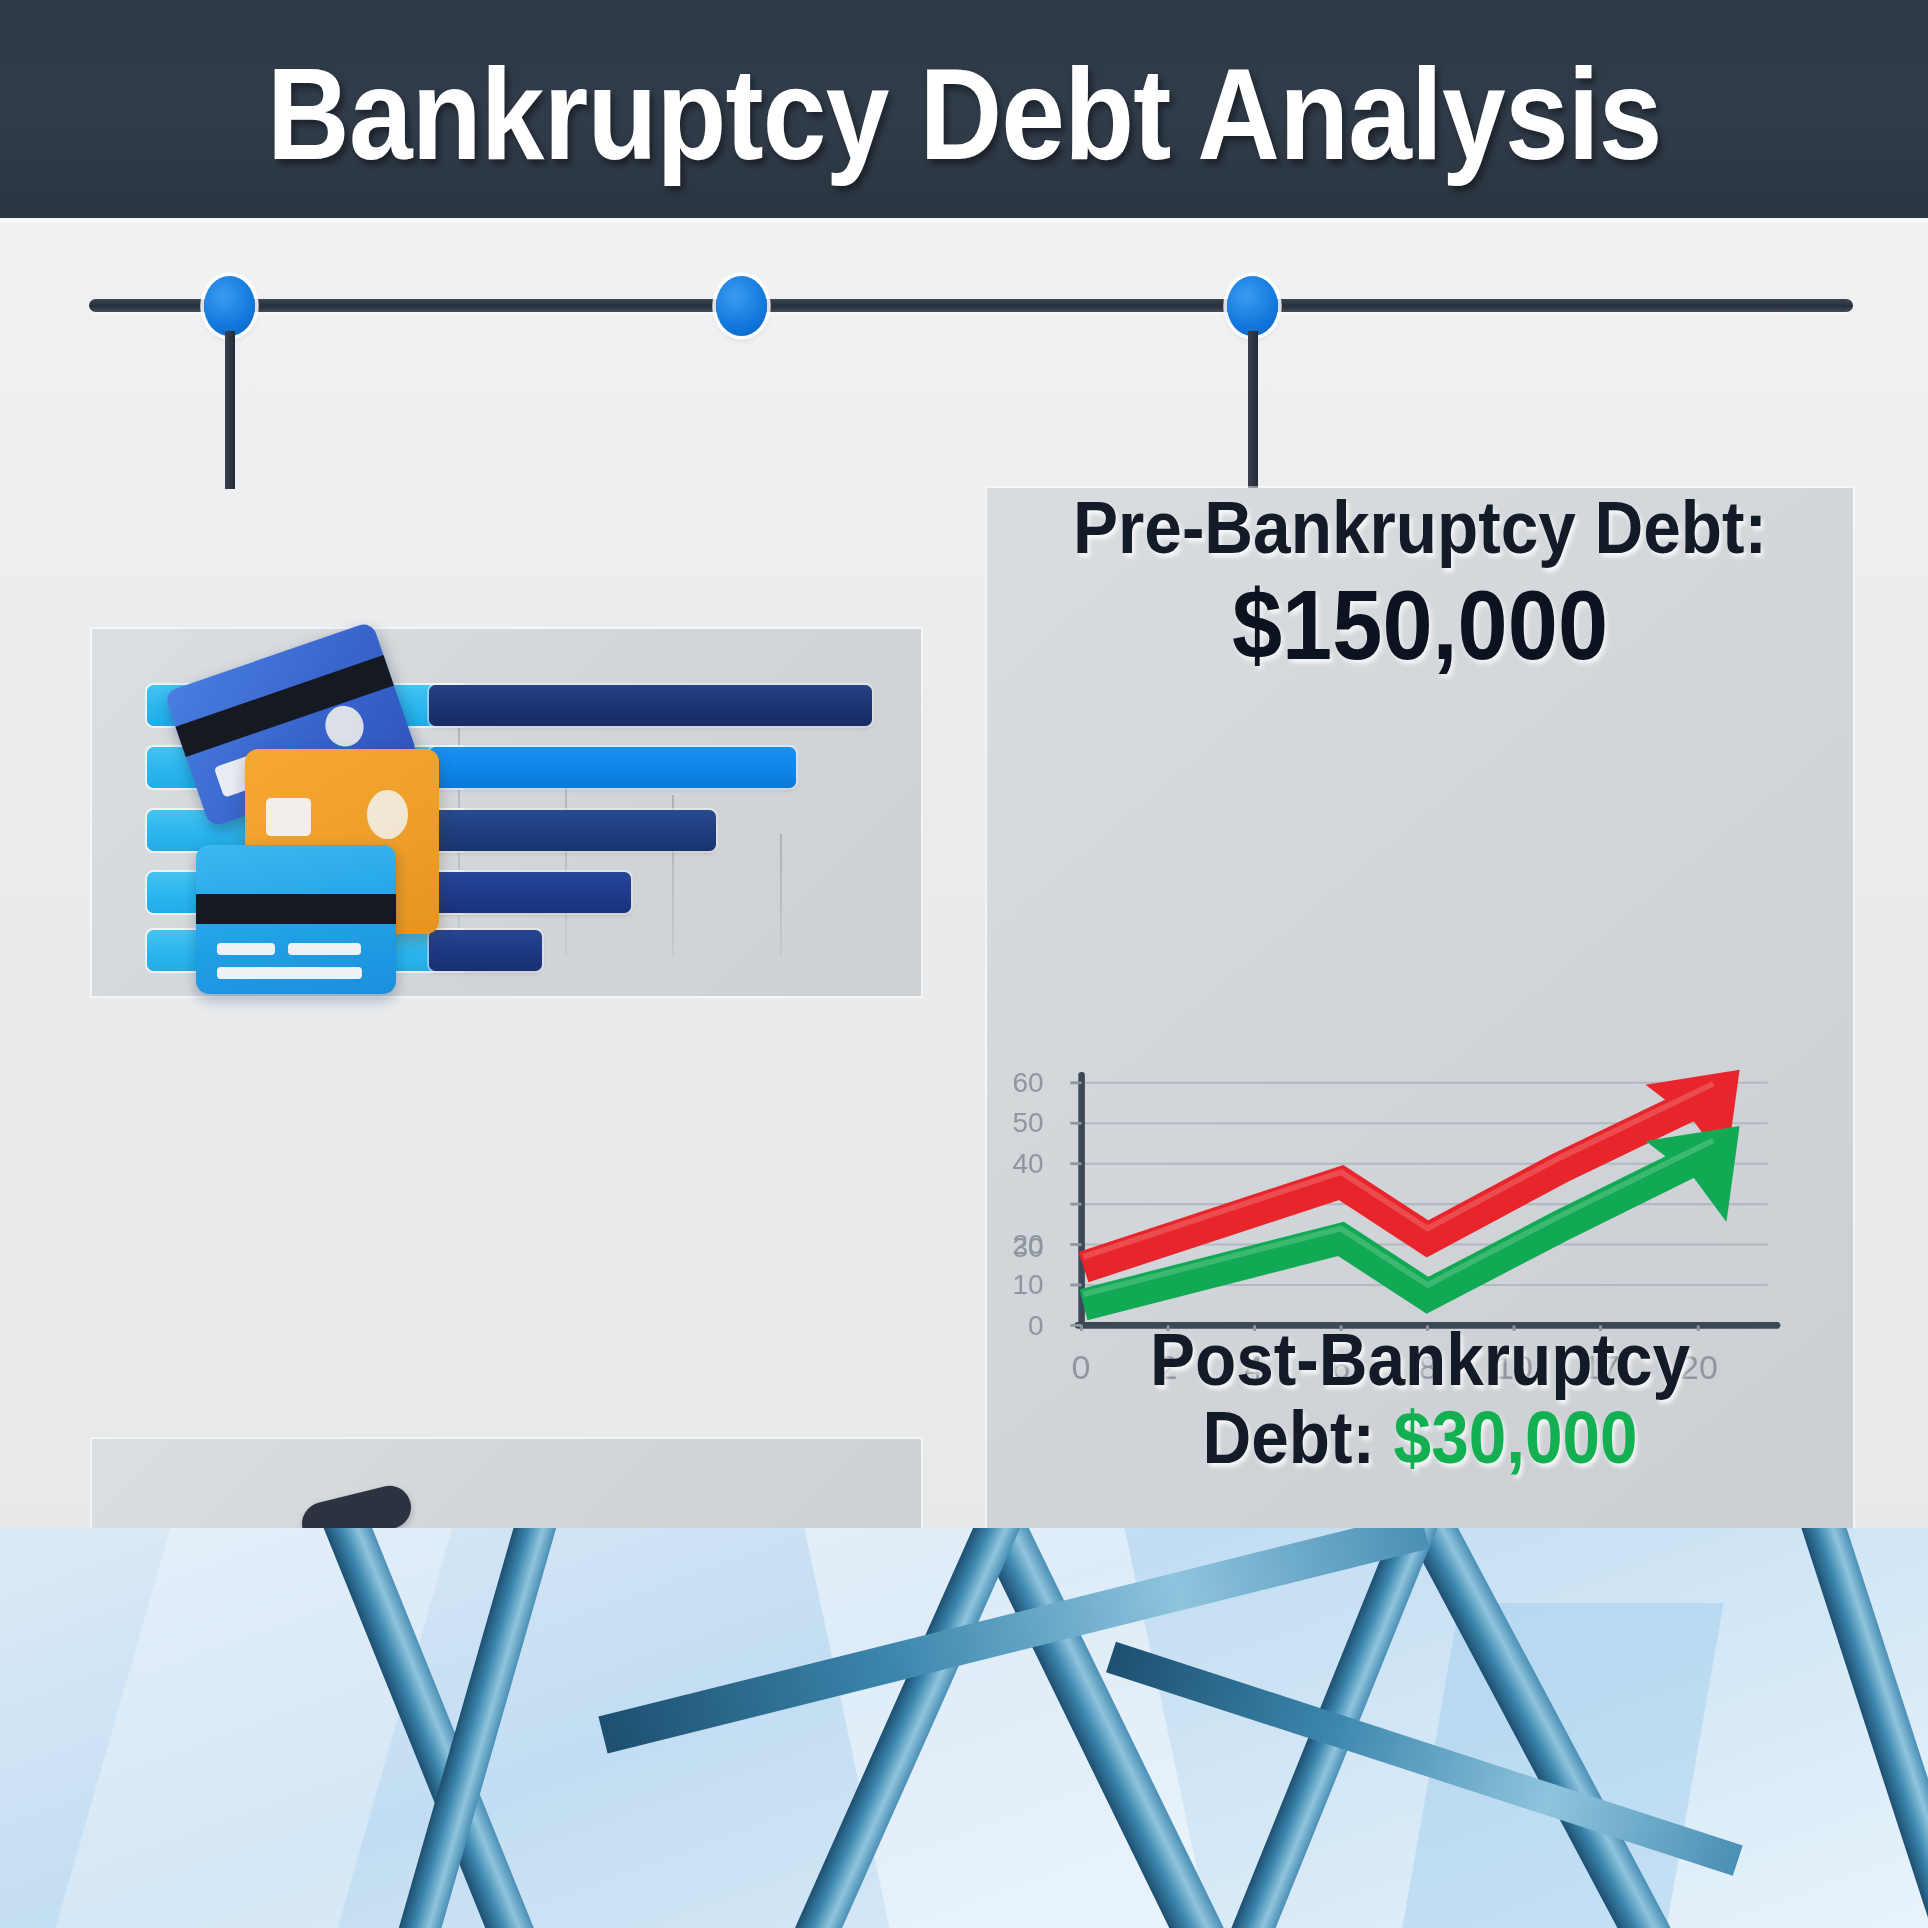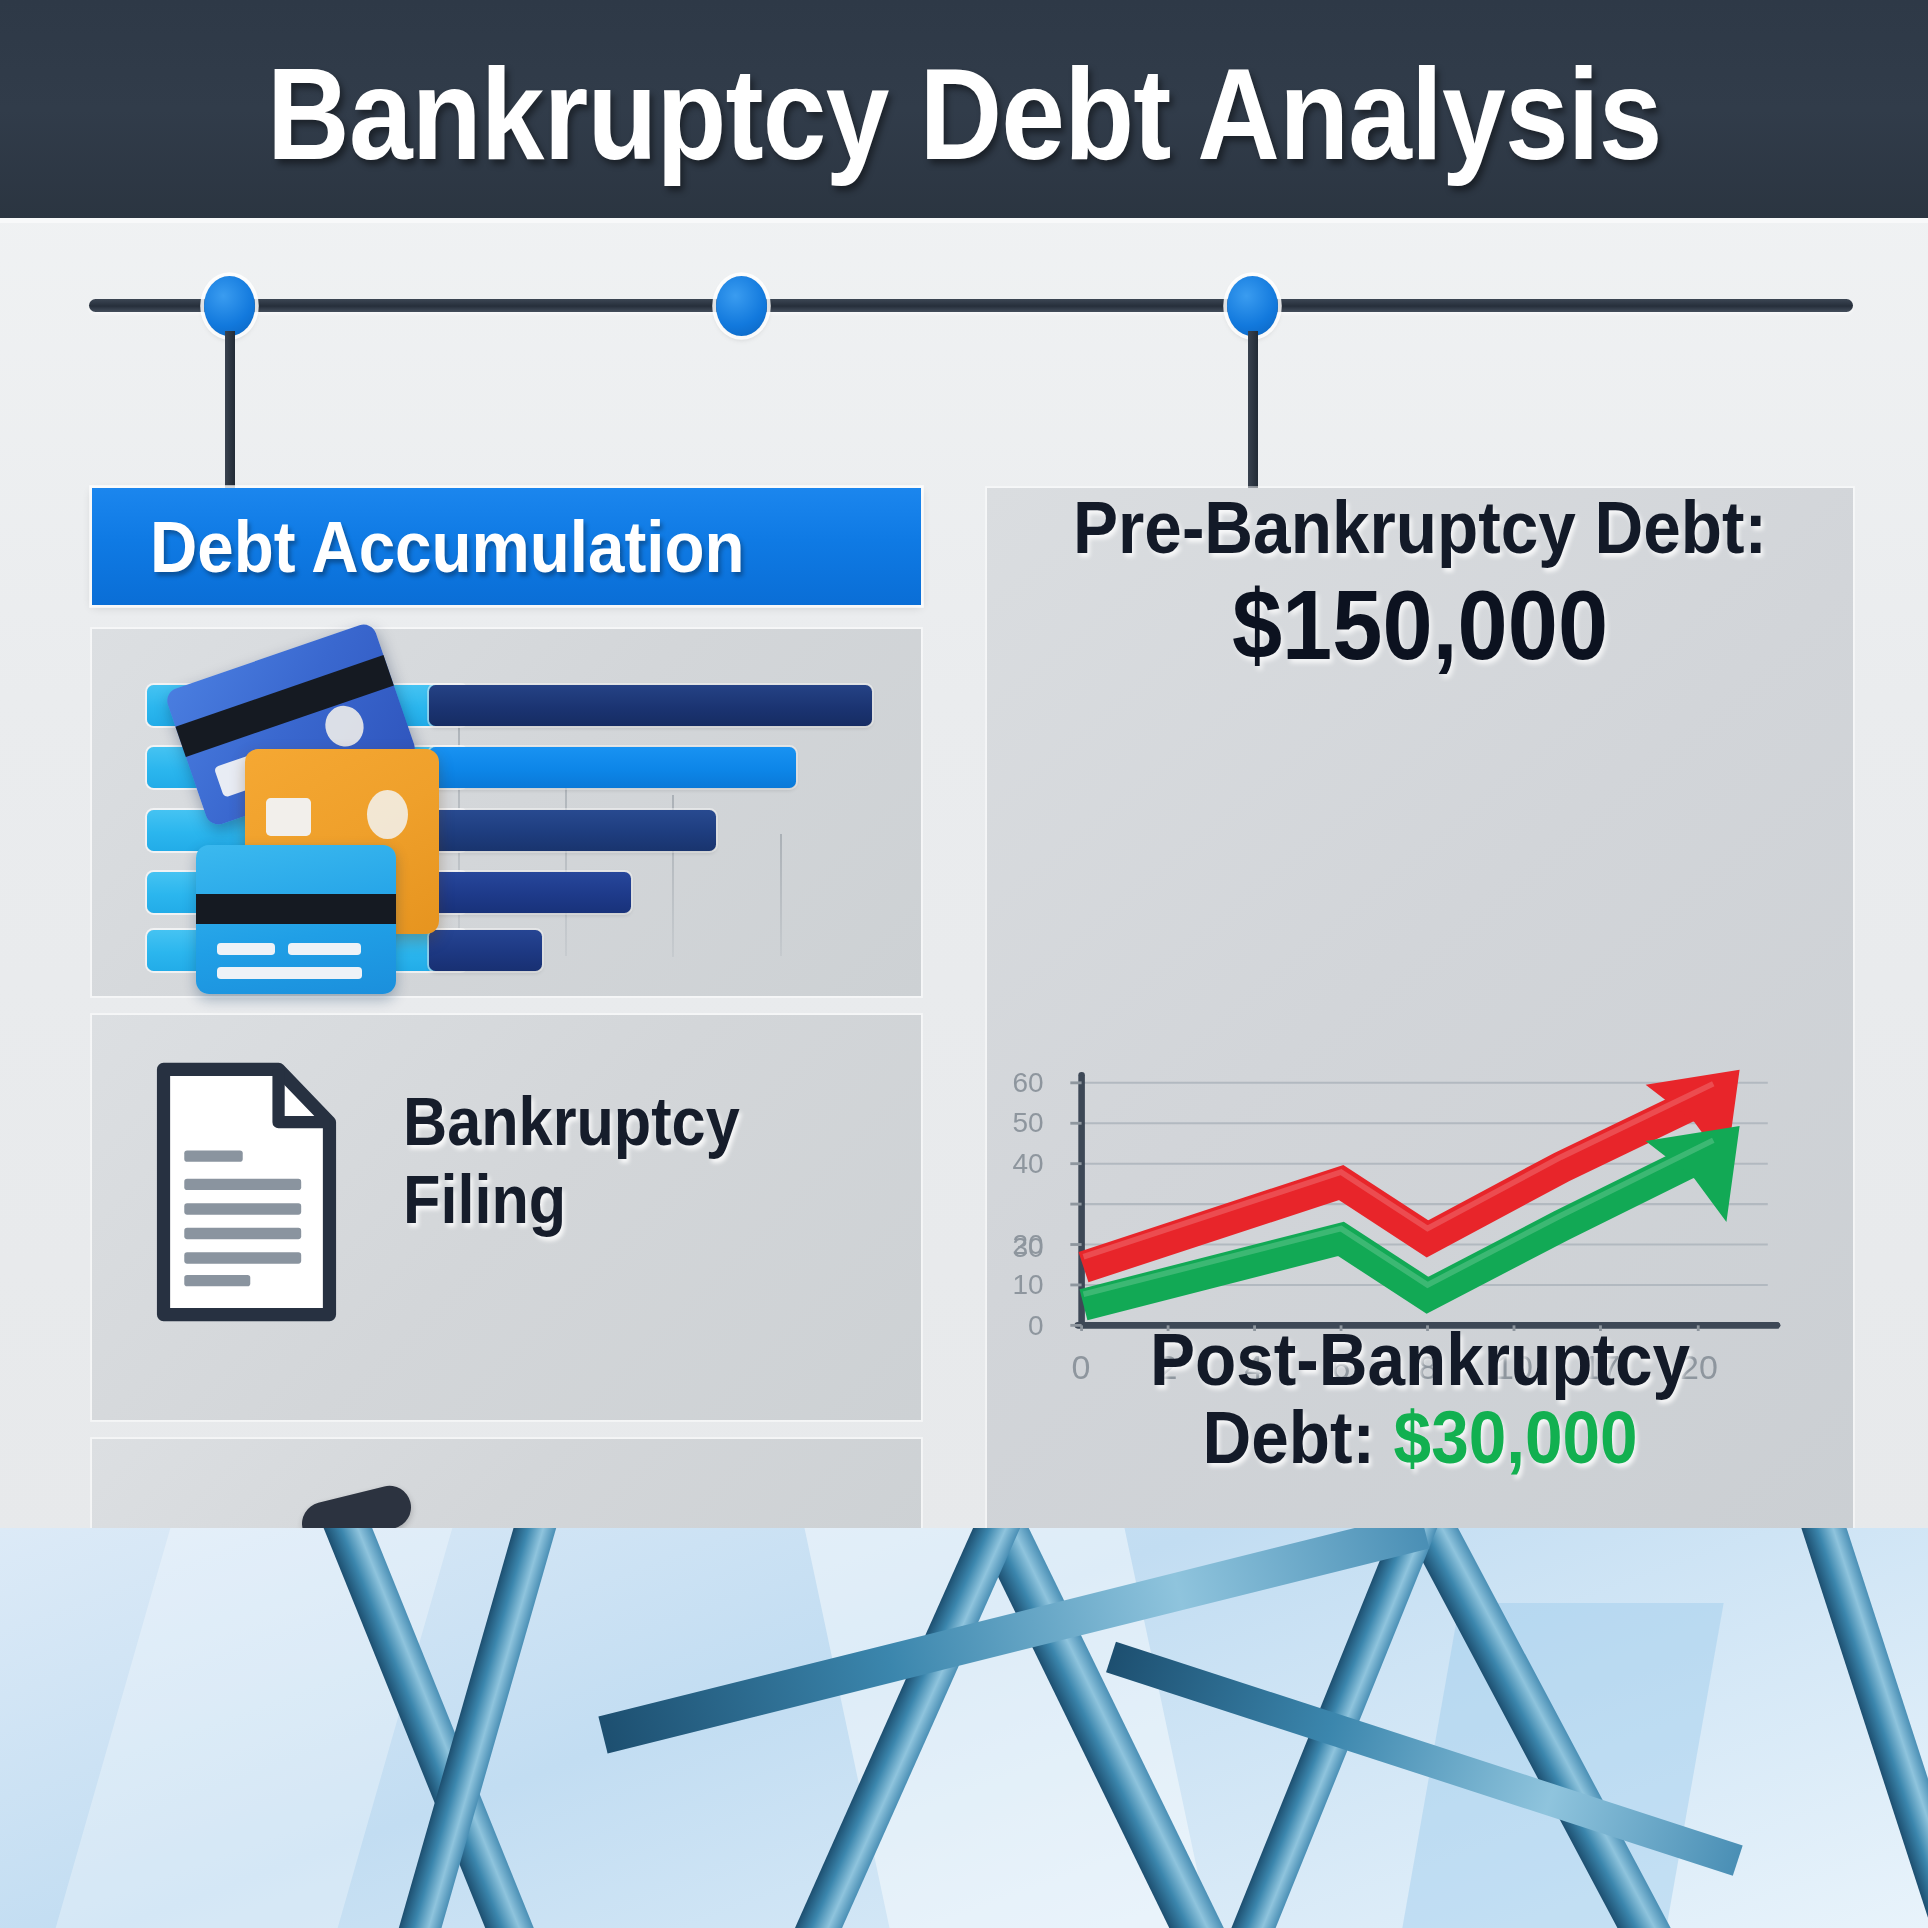--- a/index.html
+++ b/index.html
@@ -219,23 +219,20 @@
   <div class="timeline-line"></div>
 
   <div class="tl-node" style="left:204px; top:276px;"></div>
   <div class="tl-stem" style="left:225px; top:331px; height:158px;"></div>
 
   <div class="tl-node" style="left:716px; top:276px;"></div>
 
   <div class="tl-node" style="left:1227px; top:276px;"></div>
   <div class="tl-stem" style="left:1248px; top:331px; height:158px;"></div>
 
-  <div class="banner">
-    <span class="banner-label">Debt Accumulation</span>
-  </div>
 
   <div class="card" id="card-debt">
     <div class="bars-wrap">
 
       <div class="gridline" style="left:203px; top:0;   height:282px;"></div>
       <div class="gridline" style="left:311px; top:40px; height:243px;"></div>
       <div class="gridline" style="left:418px; top:79px; height:203px;"></div>
       <div class="gridline" style="left:525px; top:121px;height:162px;"></div>
       <div class="gridline" style="left:633px; top:160px;height:122px;"></div>
 
@@ -280,40 +277,20 @@
 
       <div class="cc" id="cc-cyan">
         <div class="cc-stripe" style="top:49px; height:30px;"></div>
         <div class="cc-line" style="left:21px; top:98px; width:58px;"></div>
         <div class="cc-line" style="left:92px; top:98px; width:73px;"></div>
         <div class="cc-line" style="left:21px; top:122px; width:145px;"></div>
       </div>
     </div>
   </div>
 
-  <div class="card" id="card-filing">
-    <div class="doc-icon">
-      <svg viewBox="0 0 196 280" width="185" height="264">
-        <path d="M10 10 H132 L186 66 V270 H10 Z" fill="#ffffff" stroke="#273141" stroke-width="14" stroke-linejoin="round"></path>
-        <path d="M132 10 L132 66 L186 66" fill="none" stroke="#273141" stroke-width="13" stroke-linejoin="round"></path>
-        <g fill="#8a949f">
-          <rect x="32" y="96" width="62" height="12" rx="3"></rect>
-          <rect x="32" y="126" width="124" height="12" rx="3"></rect>
-          <rect x="32" y="152" width="124" height="12" rx="3"></rect>
-          <rect x="32" y="178" width="124" height="12" rx="3"></rect>
-          <rect x="32" y="204" width="124" height="12" rx="3"></rect>
-          <rect x="32" y="228" width="70" height="12" rx="3"></rect>
-        </g>
-      </svg>
-    </div>
-    <div class="doc-label">
-      <div>Bankruptcy</div>
-      <div>Filing</div>
-    </div>
-  </div>
 
   <div class="card" id="card-third">
     <div class="third-shape"></div>
   </div>
 
   <div id="right-panel">
 
     <div class="pre-label">Pre-Bankruptcy Debt:</div>
     <div class="pre-value">$150,000</div>
 

